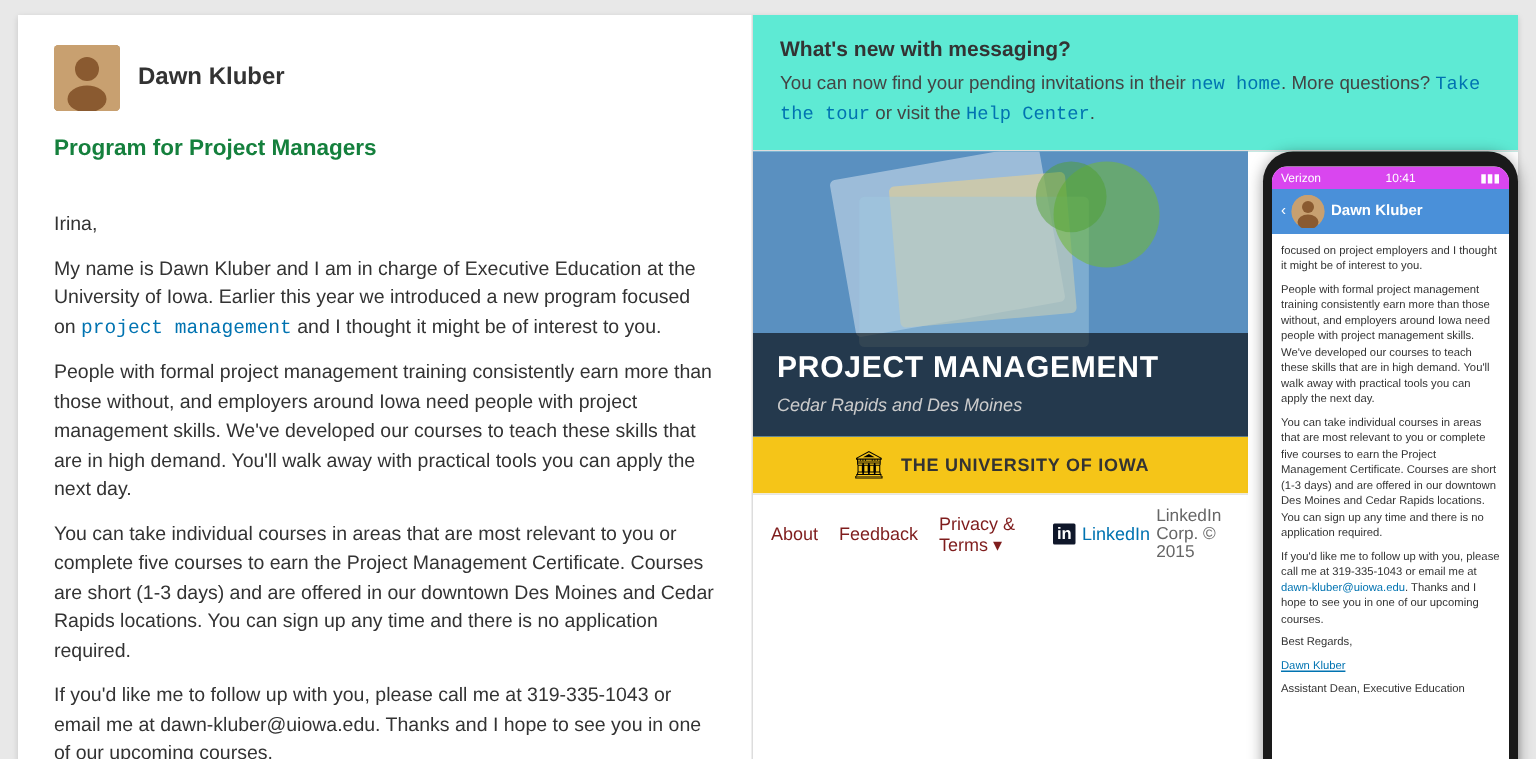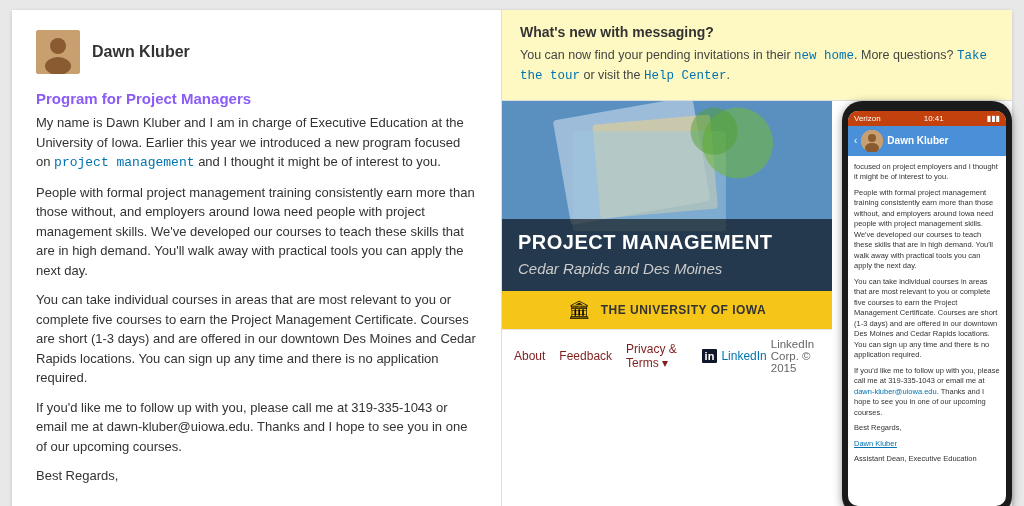--- a/index.html
+++ b/index.html
@@ -78,21 +78,21 @@
     .right-panel {
       flex: 1;
       display: flex;
       flex-direction: column;
     }
 
     
     .messaging-notice {
       padding: 14px 18px;
       border-bottom: 1px solid #ddd;
-      background: #fef9c3;
+      background: #5eead4;
     }
     .messaging-notice h4 {
       font-size: 14px;
       font-weight: bold;
       color: #333;
       margin-bottom: 6px;
     }
     .messaging-notice p {
       font-size: 12.5px;
       color: #444;
@@ -122,21 +122,21 @@
     }
     .ad-title {
       font-size: 20px;
       font-weight: 900;
       color: #fff;
       line-height: 1.15;
       text-transform: uppercase;
       letter-spacing: 0.5px;
     }
     .ad-location {
-      font-size: 15px;
+      font-size: 12px;
       color: #ccc;
       margin-top: 6px;
       font-style: italic;
     }
     .ad-university-bar {
       width: 100%;
       background: #f5c518;
       padding: 8px 12px;
       display: flex;
       align-items: center;
@@ -207,21 +207,21 @@
     }
     .phone-screen {
       background: #fff;
       border-radius: 10px;
       flex: 1;
       overflow: hidden;
       display: flex;
       flex-direction: column;
     }
     .phone-status-bar {
-      background: #c2410c;
+      background: #d946ef;
       color: #fff;
       font-size: 8px;
       padding: 3px 6px;
       display: flex;
       justify-content: space-between;
     }
     .phone-header {
       background: #4a90d9;
       color: #fff;
       padding: 4px 6px;
@@ -288,23 +288,24 @@
           <svg width="44" height="44" viewBox="0 0 44 44">
             <rect width="44" height="44" fill="#c8a070"></rect>
             <circle cx="22" cy="16" r="8" fill="#8a5a30"></circle>
             <ellipse cx="22" cy="36" rx="13" ry="9" fill="#8a5a30"></ellipse>
           </svg>
         </div>
       </div>
       <div class="sender-name">Dawn Kluber</div>
     </div>
 
-    <div class="email-subject" style="color:#8b5cf6;font-weight:bold;font-size:15px;margin-bottom:6px;cursor:pointer;">Program for Project Managers</div>
+    <div class="email-subject" style="color:#15803d;font-weight:bold;font-size:15px;margin-bottom:32px;cursor:pointer;">Program for Project Managers</div>
 
     <div class="email-body">
+      <p>Irina,</p>
       <p>My name is Dawn Kluber and I am in charge of Executive Education at the University of Iowa. Earlier this year we introduced a new program focused on <a href="#" class="email-link">project management</a> and I thought it might be of interest to you.</p>
       <p>People with formal project management training consistently earn more than those without, and employers around Iowa need people with project management skills. We've developed our courses to teach these skills that are in high demand. You'll walk away with practical tools you can apply the next day.</p>
       <p>You can take individual courses in areas that are most relevant to you or complete five courses to earn the Project Management Certificate. Courses are short (1-3 days) and are offered in our downtown Des Moines and Cedar Rapids locations. You can sign up any time and there is no application required.</p>
       <p>If you'd like me to follow up with you, please call me at 319-335-1043 or email me at dawn-kluber@uiowa.edu. Thanks and I hope to see you in one of our upcoming courses.</p>
       <p>Best Regards,</p>
     </div>
 
   </div>
 
   <div class="right-panel">

